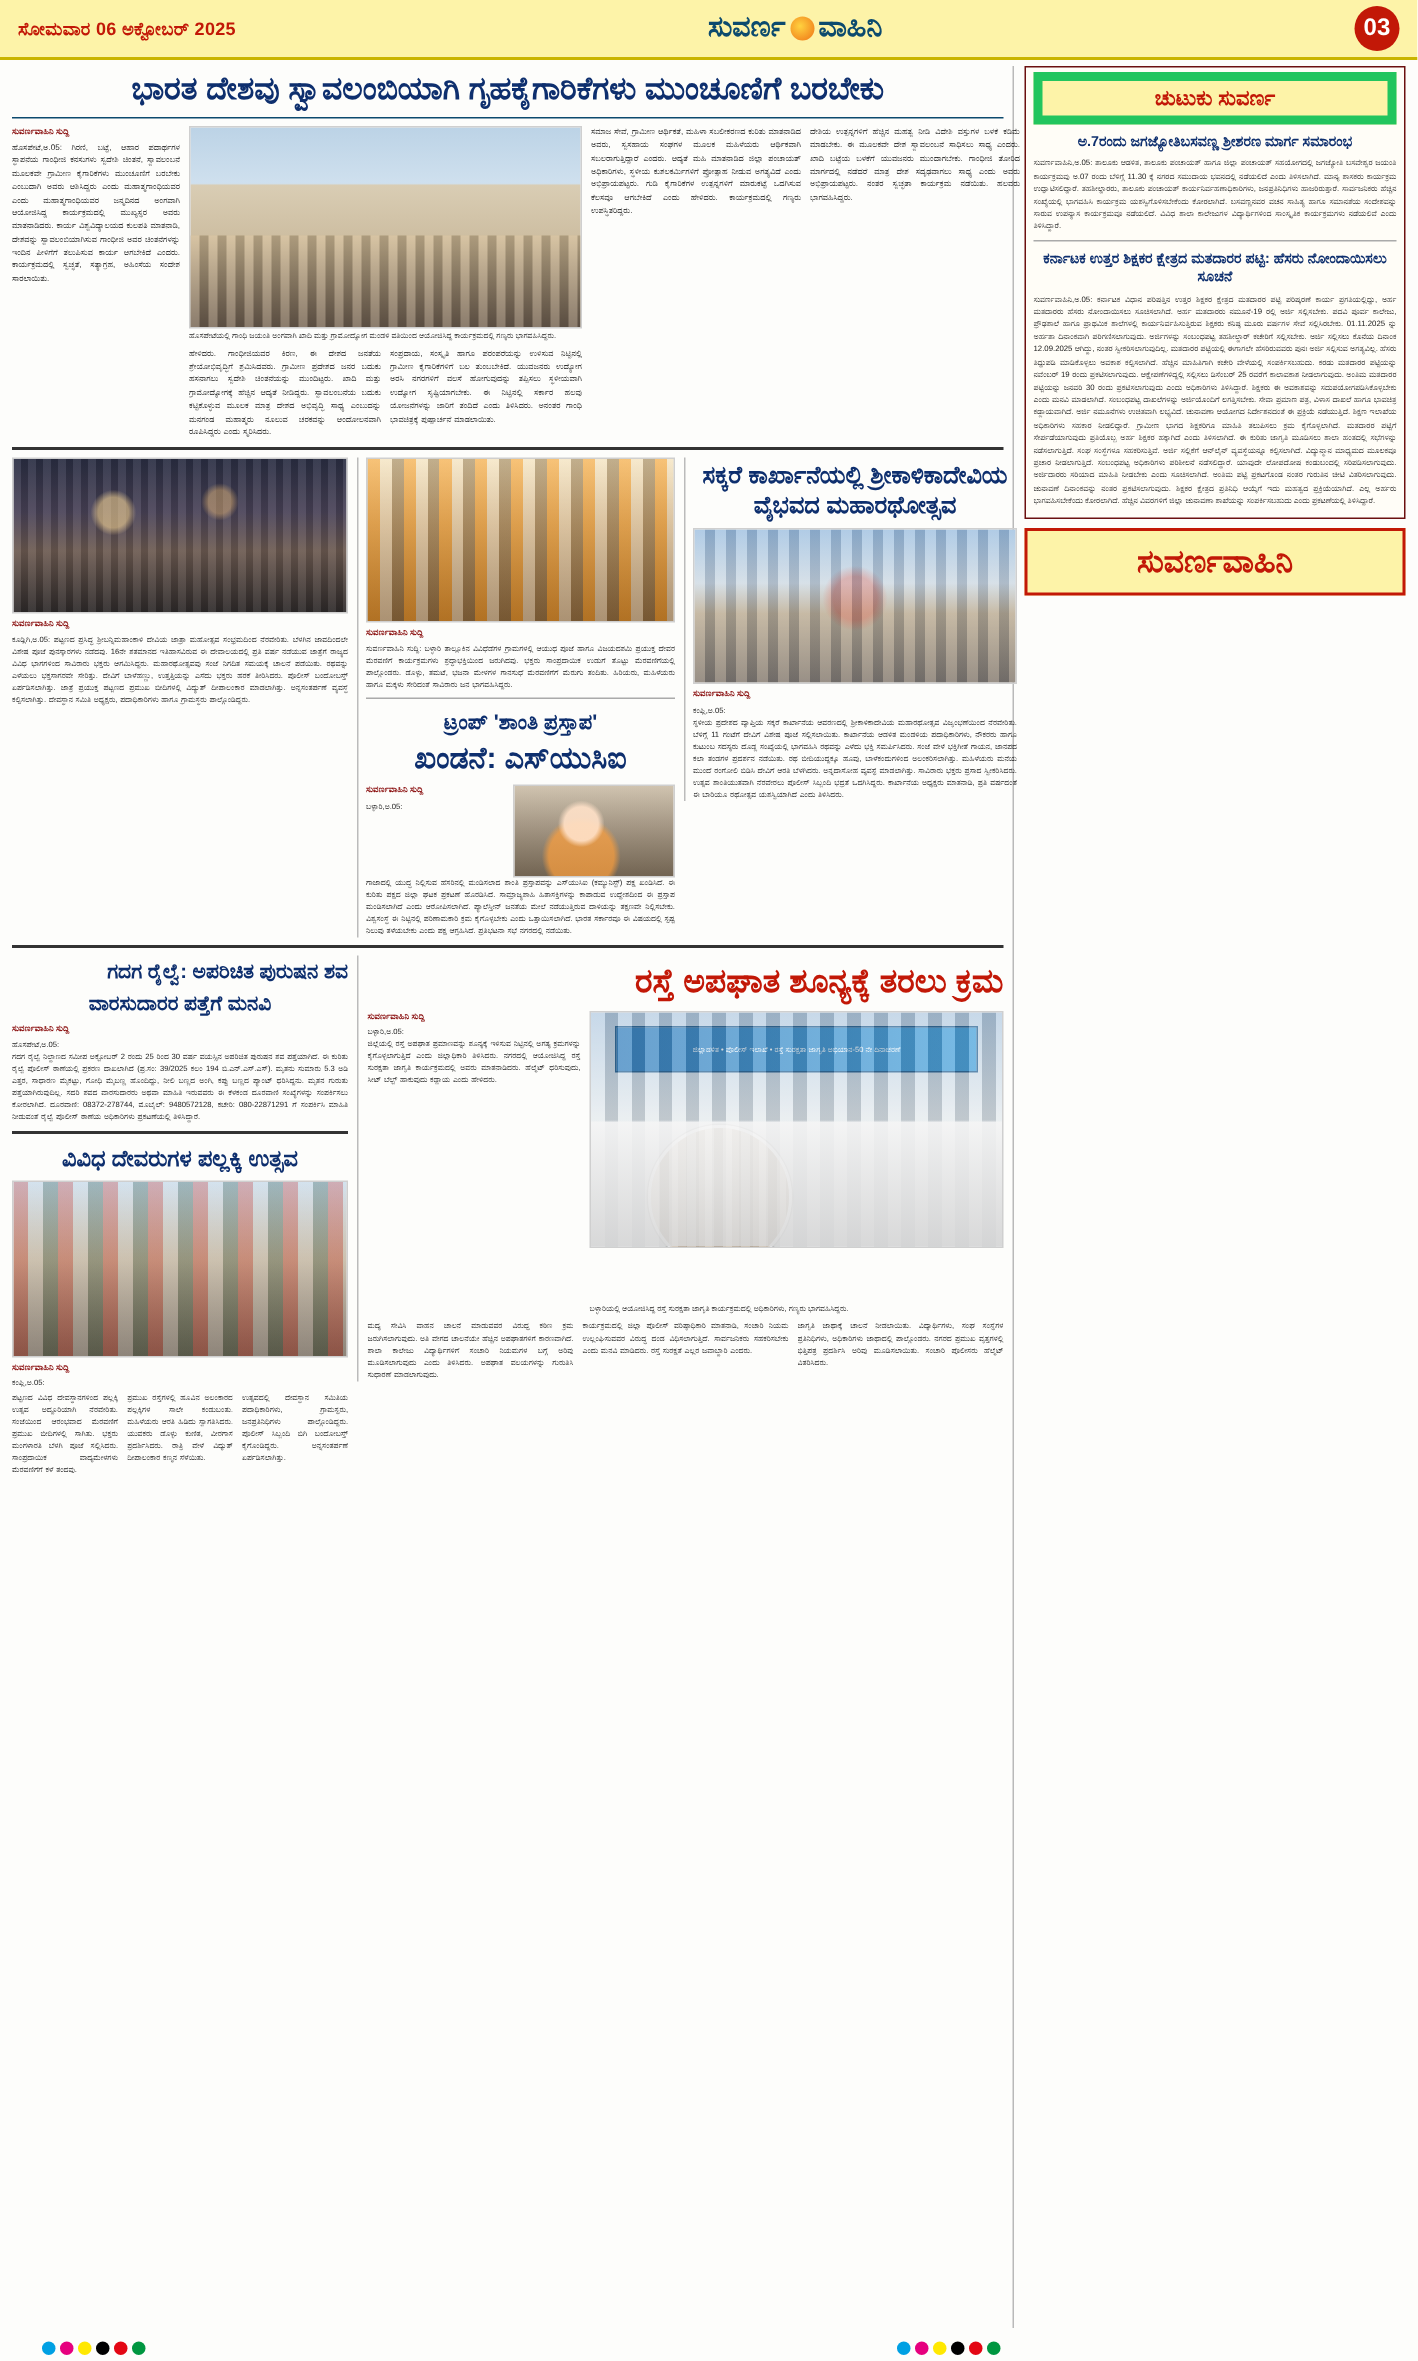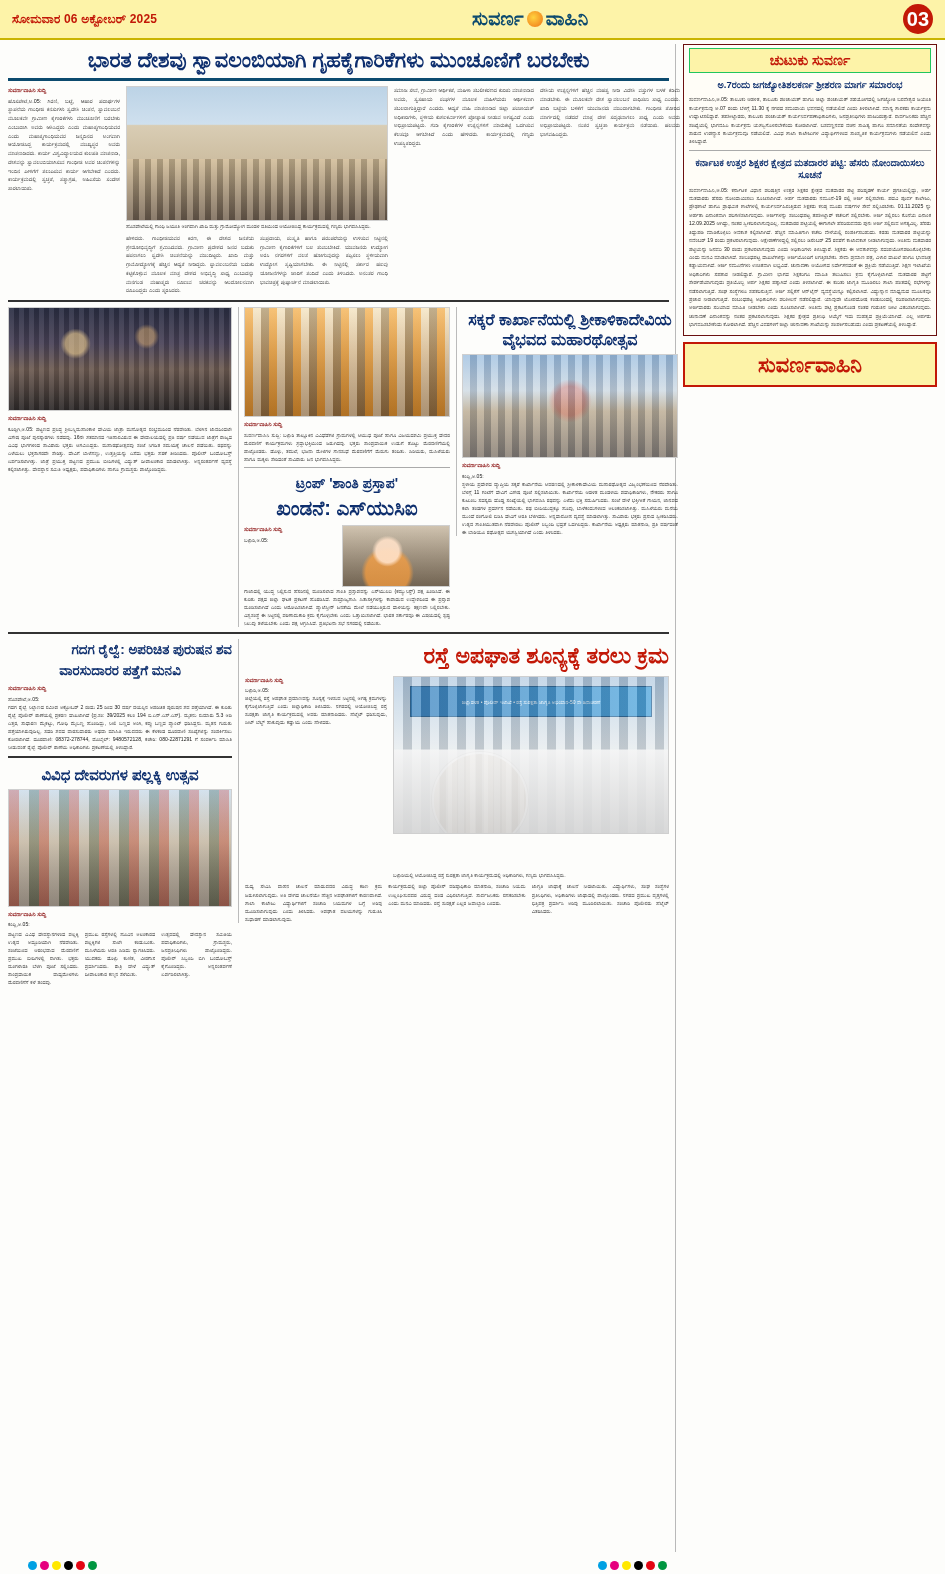--- a/index.html
+++ b/index.html
@@ -38,21 +38,21 @@
   }
   .logo-sun {
     width: 16px; height: 16px; border-radius: 50%;
     background: radial-gradient(circle at 40% 40%, #ffd23f, #ef7215);
     display: inline-block;
   }
   .masthead-pageno {
     width: 30px; height: 30px; border-radius: 50%;
     background: #c21807; color: #fff;
     display: flex; align-items: center; justify-content: center;
-    font-size: 20px; font-weight: bold;
+    font-size: 16px; font-weight: bold;
   }
 
   
   .body-wrap {
     display: flex;
     gap: 0;
     height: 1512px;
     padding: 4px 8px 0 8px;
   }
   .left-zone {
@@ -63,21 +63,21 @@
   .right-zone {
     width: 261px;
     padding-left: 7px;
   }
 
   
   .headline-main {
     font-size: 21px; font-weight: bold; color: #0e2f6e;
     text-align: center; line-height: 1.25;
     padding: 3px 0 5px 0;
-    border-bottom: 3px solid #0c4a6e;
+    border-bottom: 1px solid #0c4a6e;
     margin-bottom: 5px;
   }
   .headline {
     font-size: 16px; font-weight: bold; color: #0e2f6e;
     text-align: center; line-height: 1.25;
     padding: 3px 0 4px 0;
   }
   .headline-red {
     font-size: 22px; font-weight: bold; color: #c21807;
     text-align: right; line-height: 1.2;
@@ -212,21 +212,21 @@
   }
 
   
   .side-box {
     border: 1.5px solid #6b1010;
     padding: 3px 5px 6px 5px;
     background: #fffdf7;
   }
   .side-title {
     background: #fdf3a8;
-    border: 1px solid #22c55e;
+    border: 6px solid #22c55e;
     color: #c21807;
     font-size: 14px; font-weight: bold;
     text-align: center;
     padding: 3px 0;
     margin-bottom: 4px;
   }
   .side-sub {
     font-size: 9.5px; font-weight: bold; color: #0e2f6e;
     text-align: center; line-height: 1.3;
     margin: 6px 0 4px 0;
@@ -403,21 +403,21 @@
             </div>
           </div>
         </div>
       </div>
     </div>
 
     <div class="right-zone">
       <div class="side-box">
         <div class="side-title">ಚುಟುಕು ಸುವರ್ಣ</div>
 
-        <div class="side-sub">ಅ.7ರಂದು ಜಗಜ್ಯೋತಿಶಲಕರ್ಣ ಶ್ರೀಶರಣ ಮಾರ್ಗ ಸಮಾರಂಭ</div>
+        <div class="side-sub">ಅ.7ರಂದು ಜಗಜ್ಯೋತಿಬಸವಣ್ಣ ಶ್ರೀಶರಣ ಮಾರ್ಗ ಸಮಾರಂಭ</div>
         <div class="side-text" style="max-height:300px; overflow:hidden;">ಸುವರ್ಣವಾಹಿನಿ,ಅ.05: ತಾಲೂಕು ಆಡಳಿತ, ತಾಲೂಕು ಪಂಚಾಯತ್ ಹಾಗೂ ಜಿಲ್ಲಾ ಪಂಚಾಯತ್ ಸಹಯೋಗದಲ್ಲಿ ಜಗಜ್ಯೋತಿ ಬಸವೇಶ್ವರ ಜಯಂತಿ ಕಾರ್ಯಕ್ರಮವು ಅ.07 ರಂದು ಬೆಳಿಗ್ಗೆ 11.30 ಕ್ಕೆ ನಗರದ ಸಮುದಾಯ ಭವನದಲ್ಲಿ ನಡೆಯಲಿದೆ ಎಂದು ತಿಳಿಸಲಾಗಿದೆ. ಮಾನ್ಯ ಶಾಸಕರು ಕಾರ್ಯಕ್ರಮ ಉದ್ಘಾಟಿಸಲಿದ್ದಾರೆ. ತಹಶೀಲ್ದಾರರು, ತಾಲೂಕು ಪಂಚಾಯತ್ ಕಾರ್ಯನಿರ್ವಹಣಾಧಿಕಾರಿಗಳು, ಜನಪ್ರತಿನಿಧಿಗಳು ಹಾಜರಿರುತ್ತಾರೆ. ಸಾರ್ವಜನಿಕರು ಹೆಚ್ಚಿನ ಸಂಖ್ಯೆಯಲ್ಲಿ ಭಾಗವಹಿಸಿ ಕಾರ್ಯಕ್ರಮ ಯಶಸ್ವಿಗೊಳಿಸಬೇಕೆಂದು ಕೋರಲಾಗಿದೆ. ಬಸವಣ್ಣನವರ ವಚನ ಸಾಹಿತ್ಯ ಹಾಗೂ ಸಮಾನತೆಯ ಸಂದೇಶವನ್ನು ಸಾರುವ ಉಪನ್ಯಾಸ ಕಾರ್ಯಕ್ರಮವೂ ನಡೆಯಲಿದೆ. ವಿವಿಧ ಶಾಲಾ ಕಾಲೇಜುಗಳ ವಿದ್ಯಾರ್ಥಿಗಳಿಂದ ಸಾಂಸ್ಕೃತಿಕ ಕಾರ್ಯಕ್ರಮಗಳು ನಡೆಯಲಿವೆ ಎಂದು ತಿಳಿಸಿದ್ದಾರೆ.</div>
 
         <div class="rule"></div>
 
         <div class="side-sub">ಕರ್ನಾಟಕ ಉತ್ತರ ಶಿಕ್ಷಕರ ಕ್ಷೇತ್ರದ ಮತದಾರರ ಪಟ್ಟಿ: ಹೆಸರು ನೋಂದಾಯಿಸಲು ಸೂಚನೆ</div>
         <div class="side-text" style="max-height:945px; overflow:hidden;">ಸುವರ್ಣವಾಹಿನಿ,ಅ.05: ಕರ್ನಾಟಕ ವಿಧಾನ ಪರಿಷತ್ತಿನ ಉತ್ತರ ಶಿಕ್ಷಕರ ಕ್ಷೇತ್ರದ ಮತದಾರರ ಪಟ್ಟಿ ಪರಿಷ್ಕರಣೆ ಕಾರ್ಯ ಪ್ರಗತಿಯಲ್ಲಿದ್ದು, ಅರ್ಹ ಮತದಾರರು ಹೆಸರು ನೋಂದಾಯಿಸಲು ಸೂಚಿಸಲಾಗಿದೆ. ಅರ್ಹ ಮತದಾರರು ನಮೂನೆ-19 ರಲ್ಲಿ ಅರ್ಜಿ ಸಲ್ಲಿಸಬೇಕು. ಪದವಿ ಪೂರ್ವ ಕಾಲೇಜು, ಪ್ರೌಢಶಾಲೆ ಹಾಗೂ ಪ್ರಾಥಮಿಕ ಶಾಲೆಗಳಲ್ಲಿ ಕಾರ್ಯನಿರ್ವಹಿಸುತ್ತಿರುವ ಶಿಕ್ಷಕರು ಕನಿಷ್ಠ ಮೂರು ವರ್ಷಗಳ ಸೇವೆ ಸಲ್ಲಿಸಿರಬೇಕು. 01.11.2025 ನ್ನು ಅರ್ಹತಾ ದಿನಾಂಕವಾಗಿ ಪರಿಗಣಿಸಲಾಗುವುದು. ಅರ್ಜಿಗಳನ್ನು ಸಂಬಂಧಪಟ್ಟ ತಹಶೀಲ್ದಾರ್ ಕಚೇರಿಗೆ ಸಲ್ಲಿಸಬೇಕು. ಅರ್ಜಿ ಸಲ್ಲಿಸಲು ಕೊನೆಯ ದಿನಾಂಕ 12.09.2025 ಆಗಿದ್ದು, ನಂತರ ಸ್ವೀಕರಿಸಲಾಗುವುದಿಲ್ಲ. ಮತದಾರರ ಪಟ್ಟಿಯಲ್ಲಿ ಈಗಾಗಲೇ ಹೆಸರಿರುವವರು ಪುನಃ ಅರ್ಜಿ ಸಲ್ಲಿಸುವ ಅಗತ್ಯವಿಲ್ಲ. ಹೆಸರು ತಿದ್ದುಪಡಿ ಮಾಡಿಕೊಳ್ಳಲು ಅವಕಾಶ ಕಲ್ಪಿಸಲಾಗಿದೆ. ಹೆಚ್ಚಿನ ಮಾಹಿತಿಗಾಗಿ ಕಚೇರಿ ವೇಳೆಯಲ್ಲಿ ಸಂಪರ್ಕಿಸಬಹುದು. ಕರಡು ಮತದಾರರ ಪಟ್ಟಿಯನ್ನು ನವೆಂಬರ್ 19 ರಂದು ಪ್ರಕಟಿಸಲಾಗುವುದು. ಆಕ್ಷೇಪಣೆಗಳಿದ್ದಲ್ಲಿ ಸಲ್ಲಿಸಲು ಡಿಸೆಂಬರ್ 25 ರವರೆಗೆ ಕಾಲಾವಕಾಶ ನೀಡಲಾಗುವುದು. ಅಂತಿಮ ಮತದಾರರ ಪಟ್ಟಿಯನ್ನು ಜನವರಿ 30 ರಂದು ಪ್ರಕಟಿಸಲಾಗುವುದು ಎಂದು ಅಧಿಕಾರಿಗಳು ತಿಳಿಸಿದ್ದಾರೆ. ಶಿಕ್ಷಕರು ಈ ಅವಕಾಶವನ್ನು ಸದುಪಯೋಗಪಡಿಸಿಕೊಳ್ಳಬೇಕು ಎಂದು ಮನವಿ ಮಾಡಲಾಗಿದೆ. ಸಂಬಂಧಪಟ್ಟ ದಾಖಲೆಗಳನ್ನು ಅರ್ಜಿಯೊಂದಿಗೆ ಲಗತ್ತಿಸಬೇಕು. ಸೇವಾ ಪ್ರಮಾಣ ಪತ್ರ, ವಿಳಾಸ ದಾಖಲೆ ಹಾಗೂ ಭಾವಚಿತ್ರ ಕಡ್ಡಾಯವಾಗಿದೆ. ಅರ್ಜಿ ನಮೂನೆಗಳು ಉಚಿತವಾಗಿ ಲಭ್ಯವಿದೆ. ಚುನಾವಣಾ ಆಯೋಗದ ನಿರ್ದೇಶನದಂತೆ ಈ ಪ್ರಕ್ರಿಯೆ ನಡೆಯುತ್ತಿದೆ. ಶಿಕ್ಷಣ ಇಲಾಖೆಯ ಅಧಿಕಾರಿಗಳು ಸಹಕಾರ ನೀಡಲಿದ್ದಾರೆ. ಗ್ರಾಮೀಣ ಭಾಗದ ಶಿಕ್ಷಕರಿಗೂ ಮಾಹಿತಿ ತಲುಪಿಸಲು ಕ್ರಮ ಕೈಗೊಳ್ಳಲಾಗಿದೆ. ಮತದಾರರ ಪಟ್ಟಿಗೆ ಸೇರ್ಪಡೆಯಾಗುವುದು ಪ್ರತಿಯೊಬ್ಬ ಅರ್ಹ ಶಿಕ್ಷಕರ ಹಕ್ಕಾಗಿದೆ ಎಂದು ತಿಳಿಸಲಾಗಿದೆ. ಈ ಕುರಿತು ಜಾಗೃತಿ ಮೂಡಿಸಲು ಶಾಲಾ ಹಂತದಲ್ಲಿ ಸಭೆಗಳನ್ನು ನಡೆಸಲಾಗುತ್ತಿದೆ. ಸಂಘ ಸಂಸ್ಥೆಗಳೂ ಸಹಕರಿಸುತ್ತಿವೆ. ಅರ್ಜಿ ಸಲ್ಲಿಕೆಗೆ ಆನ್‌ಲೈನ್ ವ್ಯವಸ್ಥೆಯನ್ನೂ ಕಲ್ಪಿಸಲಾಗಿದೆ. ವಿದ್ಯುನ್ಮಾನ ಮಾಧ್ಯಮದ ಮೂಲಕವೂ ಪ್ರಚಾರ ನೀಡಲಾಗುತ್ತಿದೆ. ಸಂಬಂಧಪಟ್ಟ ಅಧಿಕಾರಿಗಳು ಪರಿಶೀಲನೆ ನಡೆಸಲಿದ್ದಾರೆ. ಯಾವುದೇ ಲೋಪದೋಷ ಕಂಡುಬಂದಲ್ಲಿ ಸರಿಪಡಿಸಲಾಗುವುದು. ಅರ್ಜಿದಾರರು ಸರಿಯಾದ ಮಾಹಿತಿ ನೀಡಬೇಕು ಎಂದು ಸೂಚಿಸಲಾಗಿದೆ. ಅಂತಿಮ ಪಟ್ಟಿ ಪ್ರಕಟಗೊಂಡ ನಂತರ ಗುರುತಿನ ಚೀಟಿ ವಿತರಿಸಲಾಗುವುದು. ಚುನಾವಣೆ ದಿನಾಂಕವನ್ನು ನಂತರ ಪ್ರಕಟಿಸಲಾಗುವುದು. ಶಿಕ್ಷಕರ ಕ್ಷೇತ್ರದ ಪ್ರತಿನಿಧಿ ಆಯ್ಕೆಗೆ ಇದು ಮಹತ್ವದ ಪ್ರಕ್ರಿಯೆಯಾಗಿದೆ. ಎಲ್ಲ ಅರ್ಹರು ಭಾಗವಹಿಸಬೇಕೆಂದು ಕೋರಲಾಗಿದೆ. ಹೆಚ್ಚಿನ ವಿವರಗಳಿಗೆ ಜಿಲ್ಲಾ ಚುನಾವಣಾ ಶಾಖೆಯನ್ನು ಸಂಪರ್ಕಿಸಬಹುದು ಎಂದು ಪ್ರಕಟಣೆಯಲ್ಲಿ ತಿಳಿಸಿದ್ದಾರೆ.</div>
       </div>
 
       <div class="promo">
         <div class="promo-line1">ಸುವರ್ಣವಾಹಿನಿ</div>

